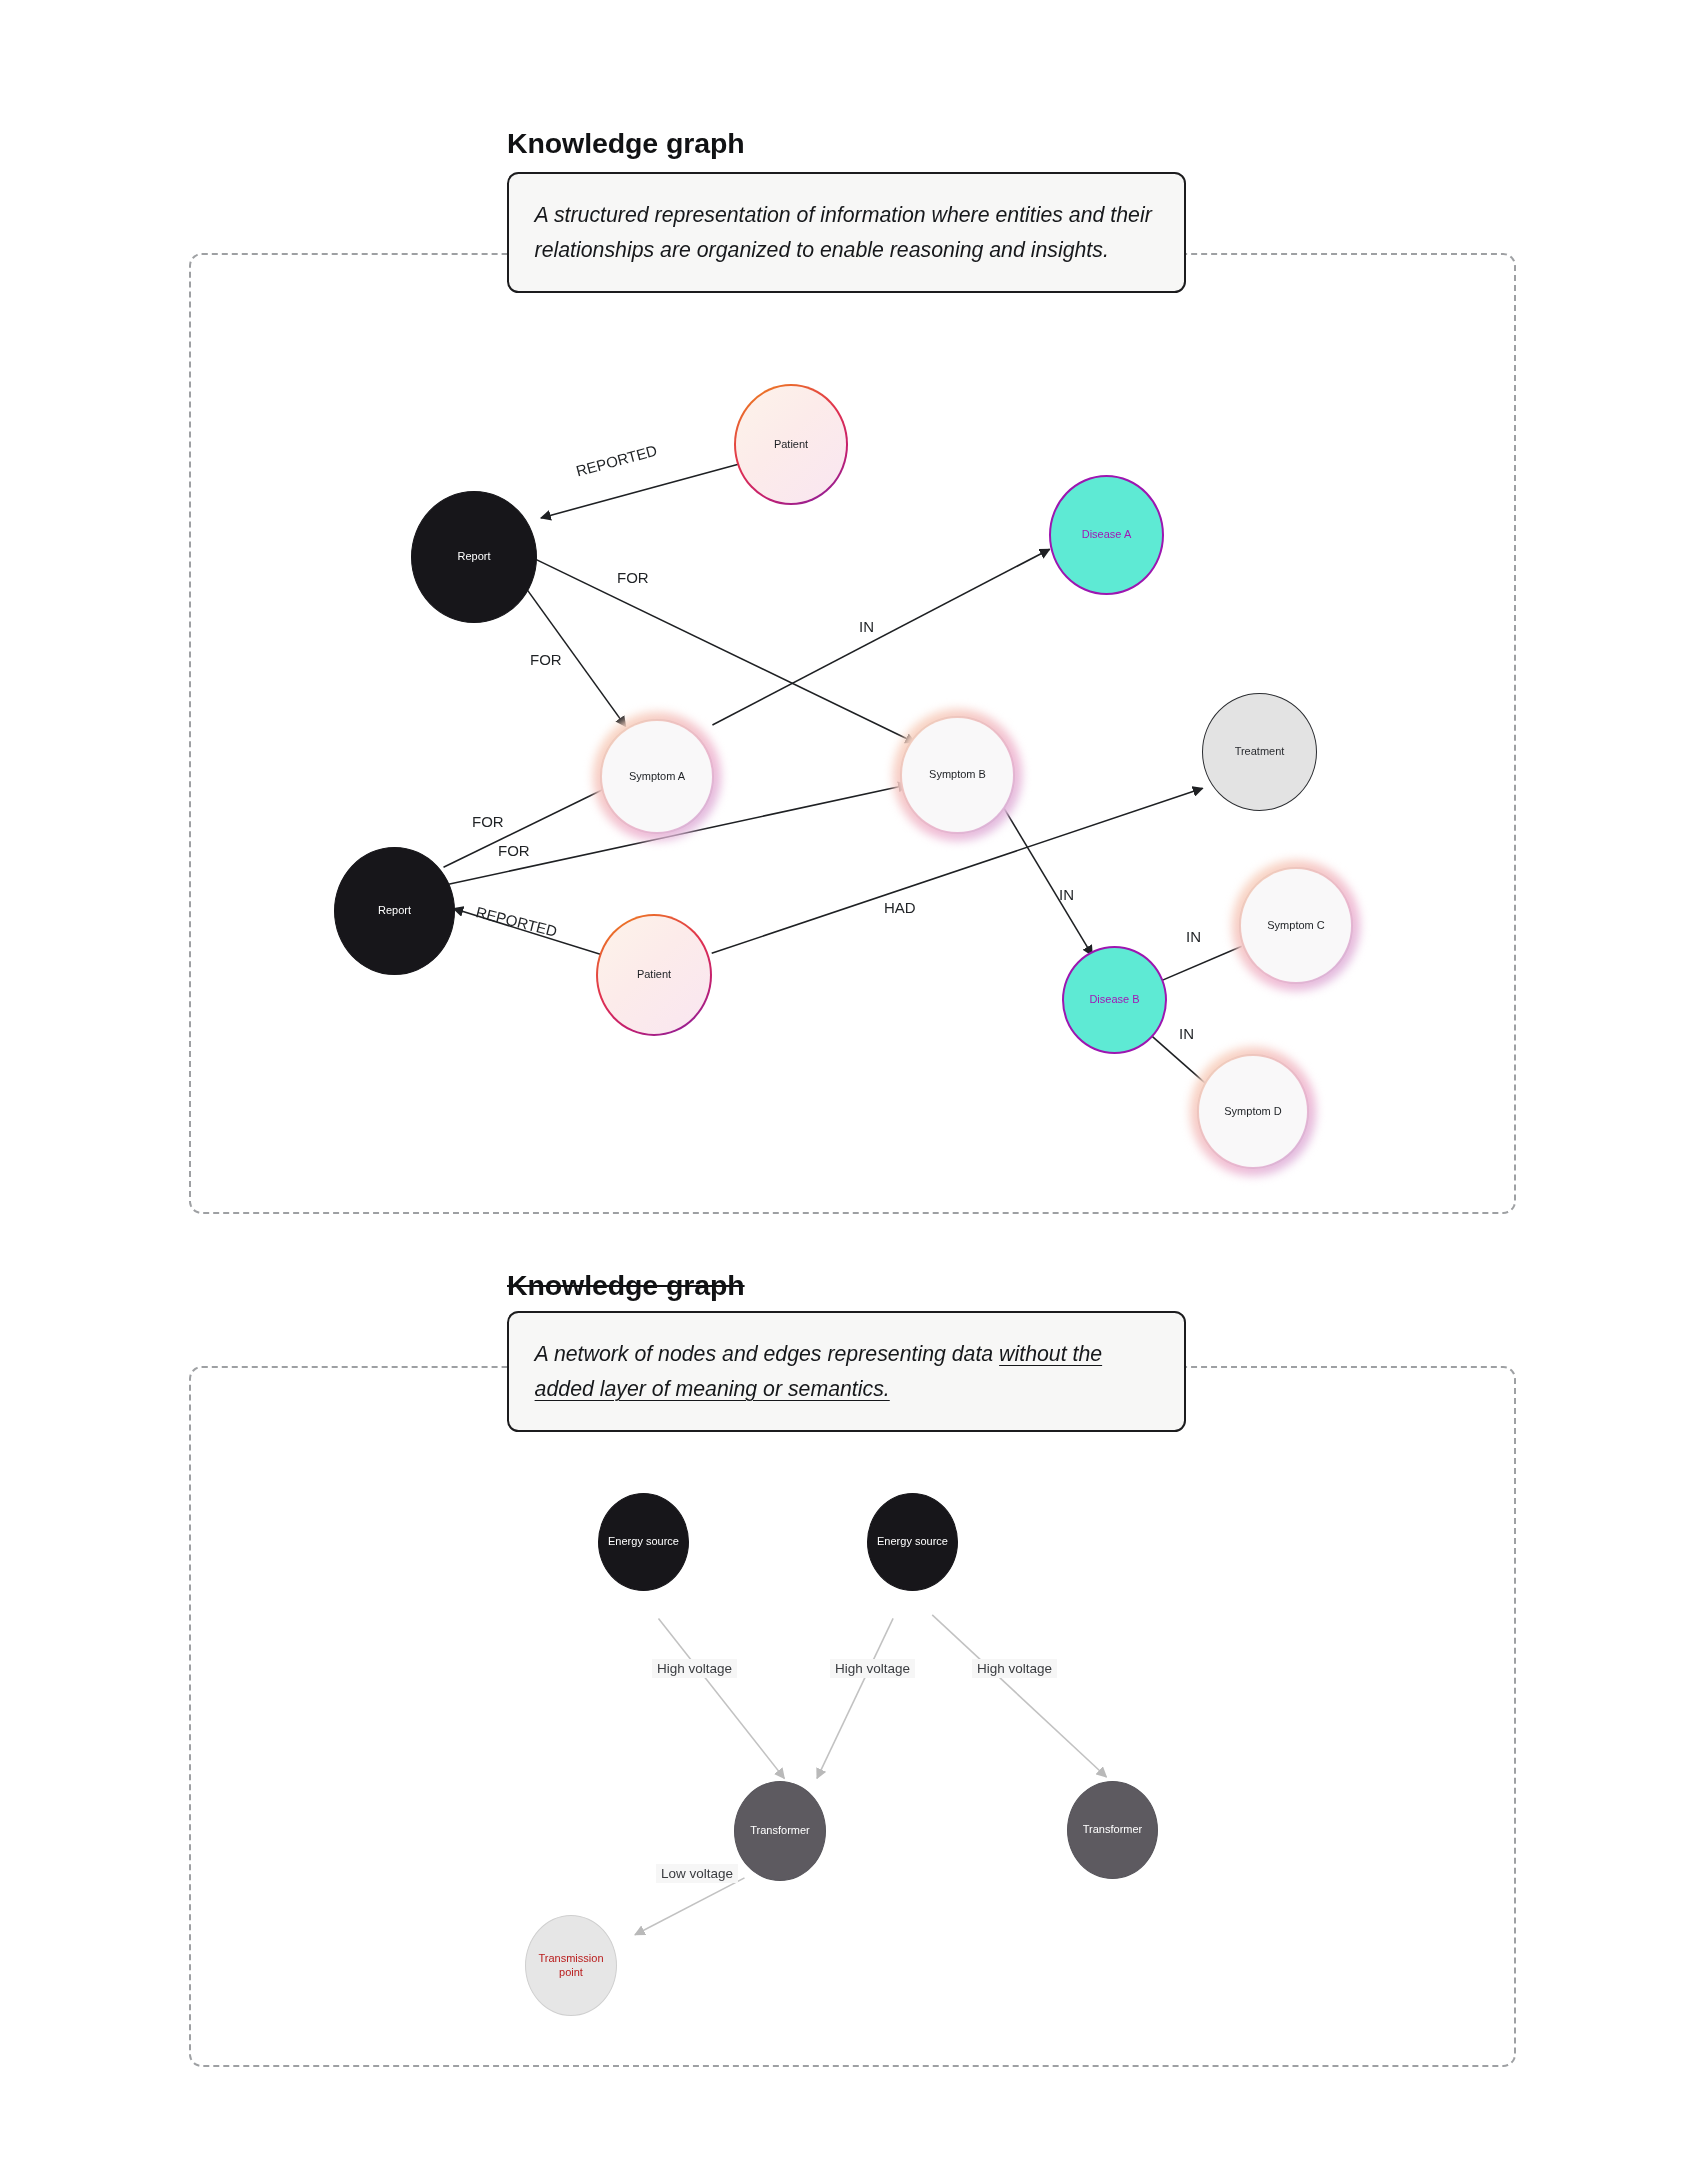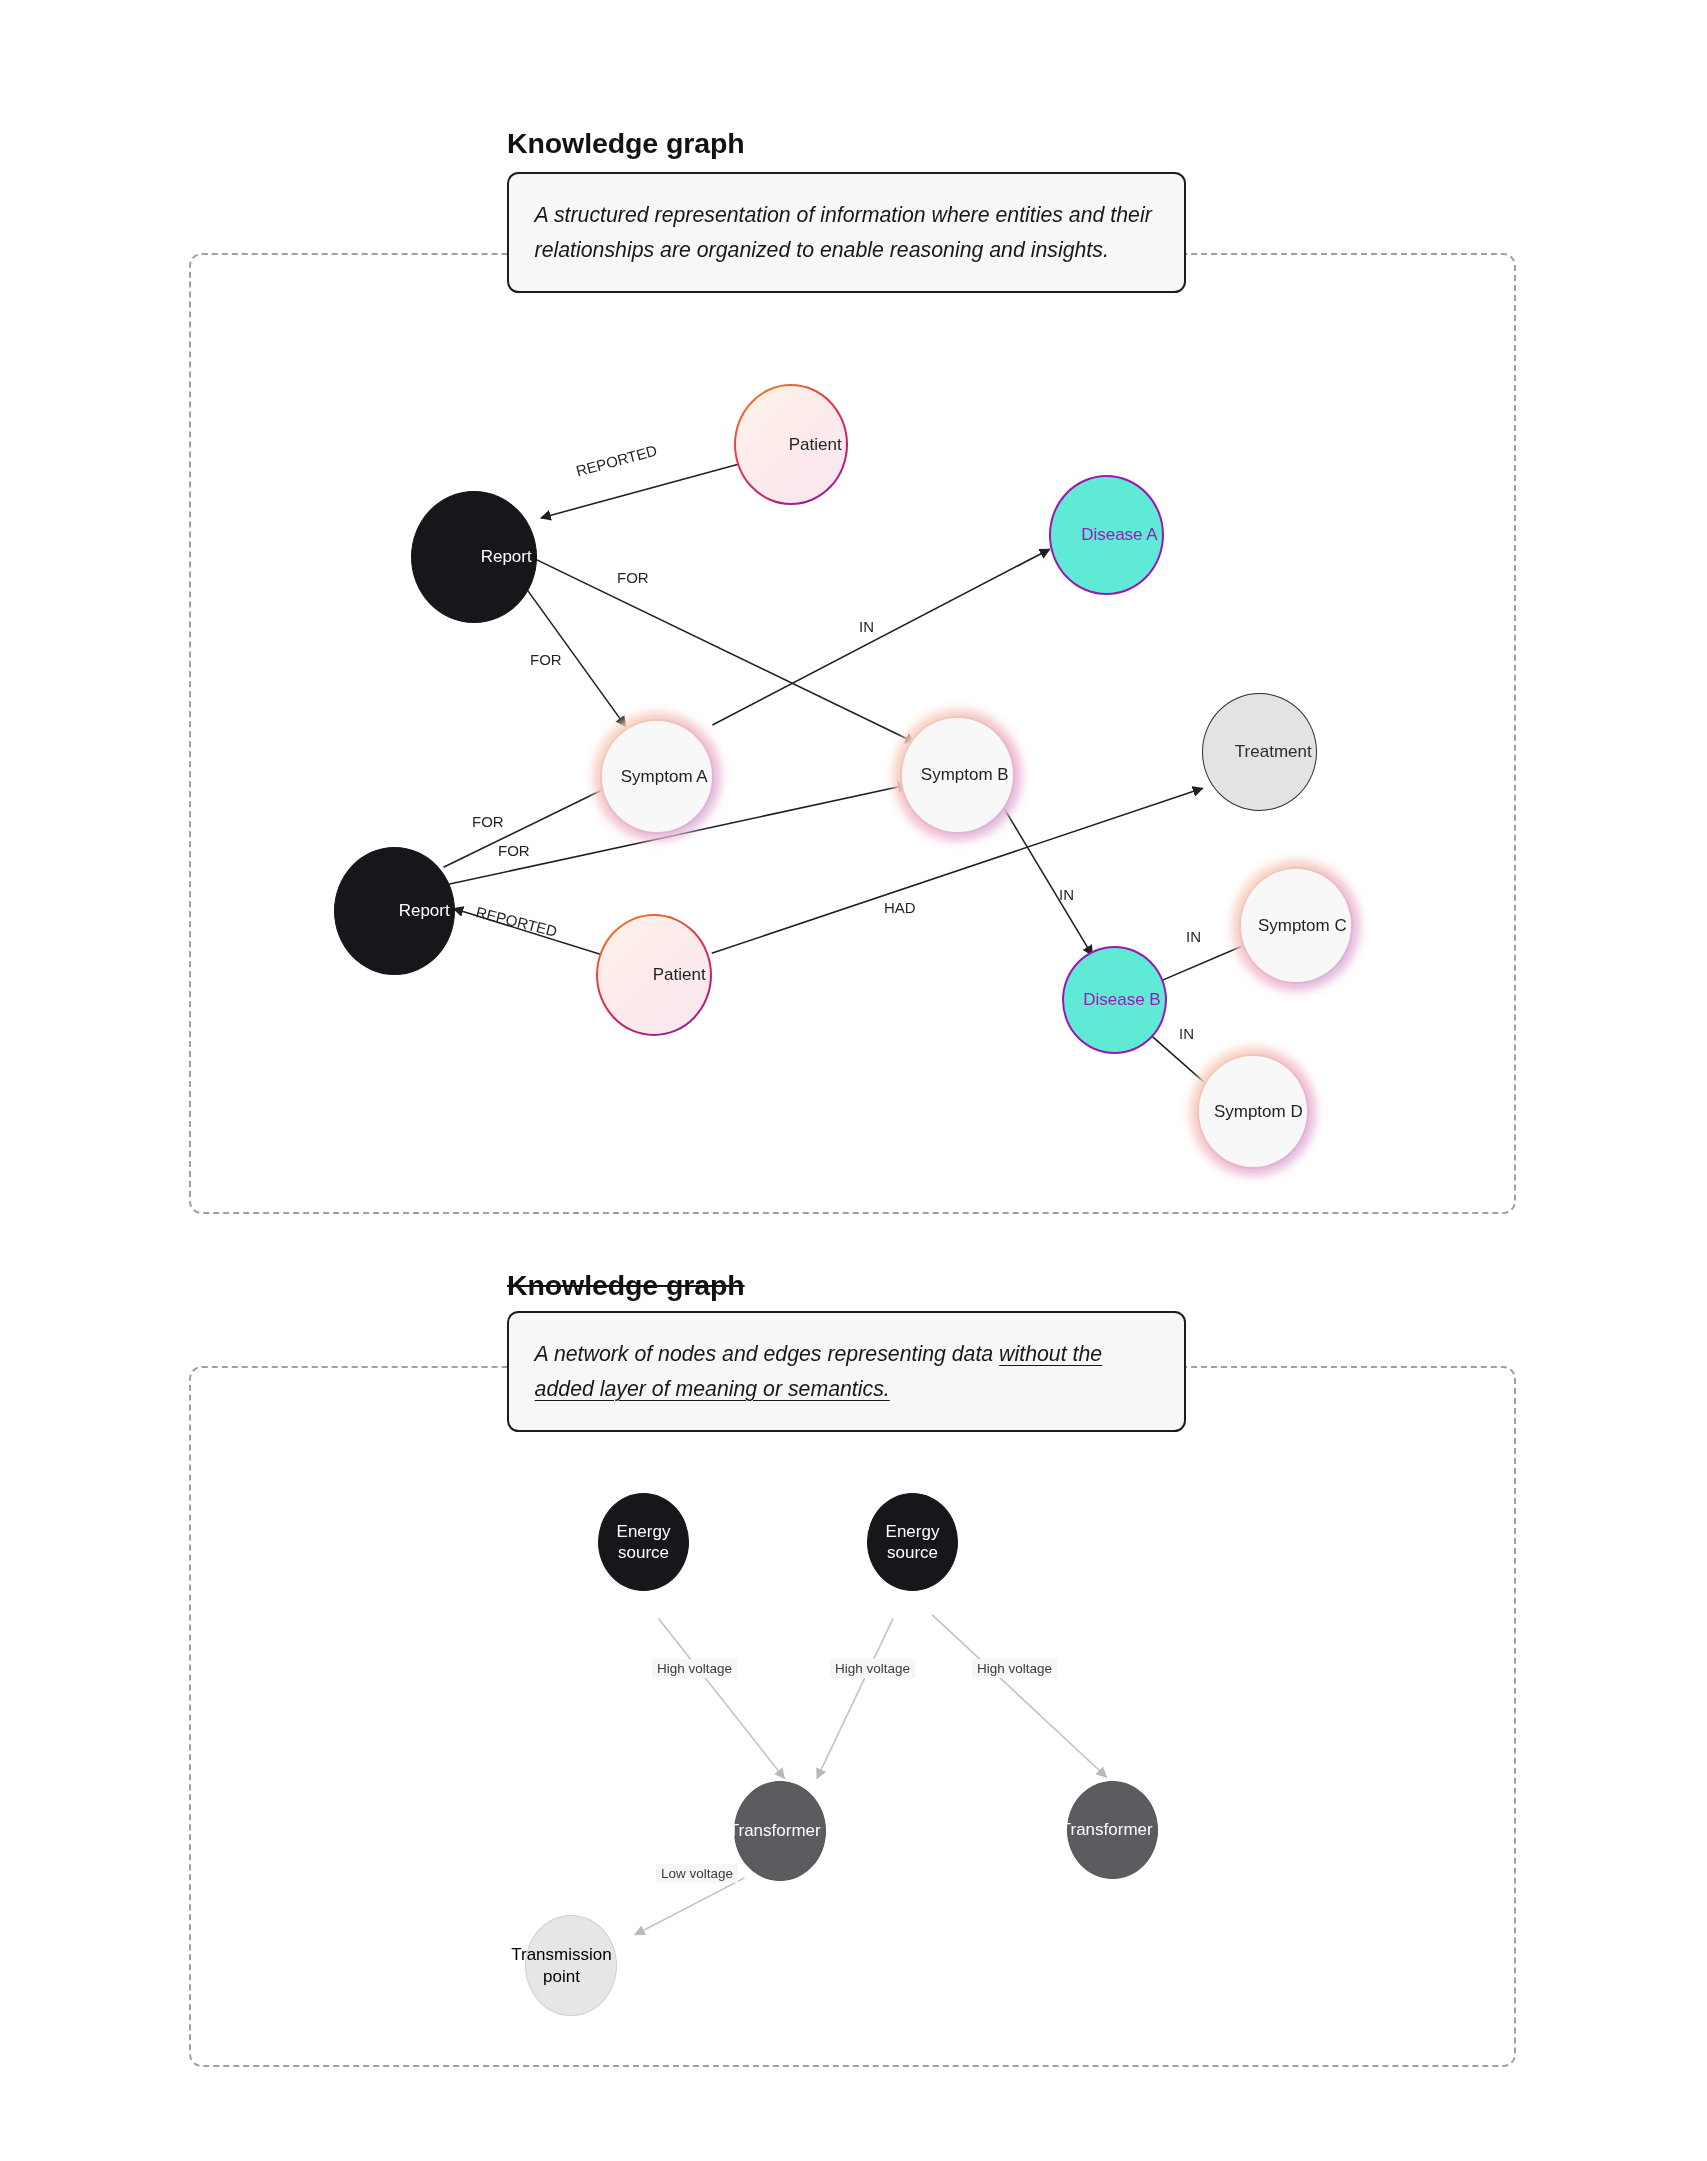--- a/index.html
+++ b/index.html
@@ -59,37 +59,37 @@
     z-index: -1;
   }
   .desc-card .u { text-decoration: underline; text-decoration-thickness: 1.4px; text-underline-offset: 4.3px; }
 
   
   .graph { position: absolute; left: 0; top: 0; }
   .graph svg { position: absolute; left: 0; top: 0; overflow: visible; }
 
   .node {
     position: absolute;
-    display: flex; align-items: center; justify-content: flex-end;
+    display: flex; align-items: center; justify-content: center;
     text-align: center;
     border-radius: 50%;
-    font-size: 17px;
+    font-size: 11px;
     line-height: 1.25;
     user-select: none;
   }
   .node span { position: relative; z-index: 3; padding: 0 4.3px; }
 
   
   .node.dark { background: #17161a; color: #ffffff; border: 1.4px solid #17161a; }
   
   .node.grey { background: #e3e3e3; color: #2b2d31; border: 1.4px solid #2b2d31; }
   
   .node.midgrey { background: #5d5a60; color: #ffffff; border: 1.4px solid #56545a; }
   
-  .node.lightgrey { background: #e6e6e6; color: #000000; border: 1.4px solid #cfcfcf; }
+  .node.lightgrey { background: #e6e6e6; color: #b91c1c; border: 1.4px solid #cfcfcf; }
   
   .node.disease { background: #5eead4; color: #a117b5; border: 2.1px solid #9d16b0; }
   
   .node.symptom { background: #f9f8f9; color: #1d2024; border: 2.1px solid #2e3035; }
   .node.symptom::before {
     content:""; position:absolute; inset:-9.2px; border-radius:50%; z-index:1;
     background: linear-gradient(135deg,#fbdfc2 0%, #f6c9c6 35%, #f0bcd6 65%, #d6b8e6 100%);
     filter: blur(5px);
   }
   .node.symptom::after {

